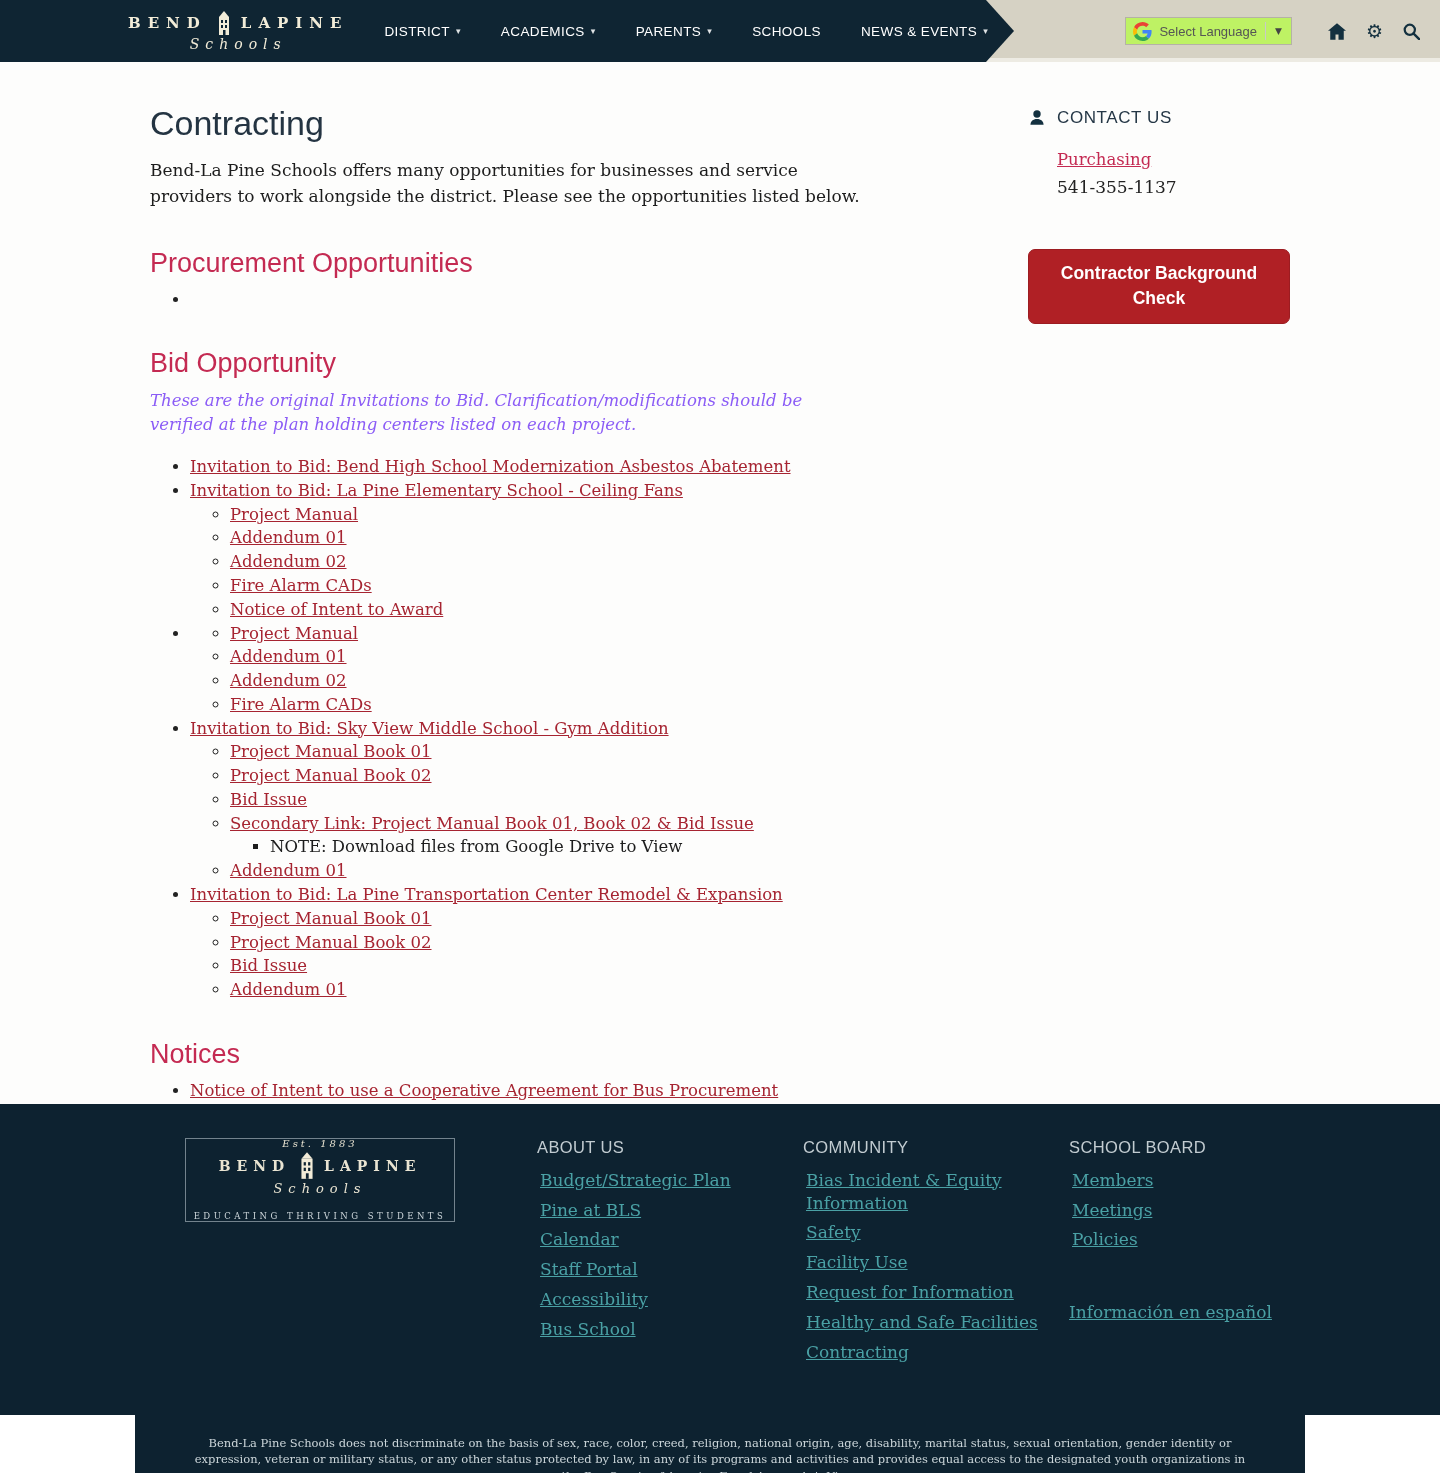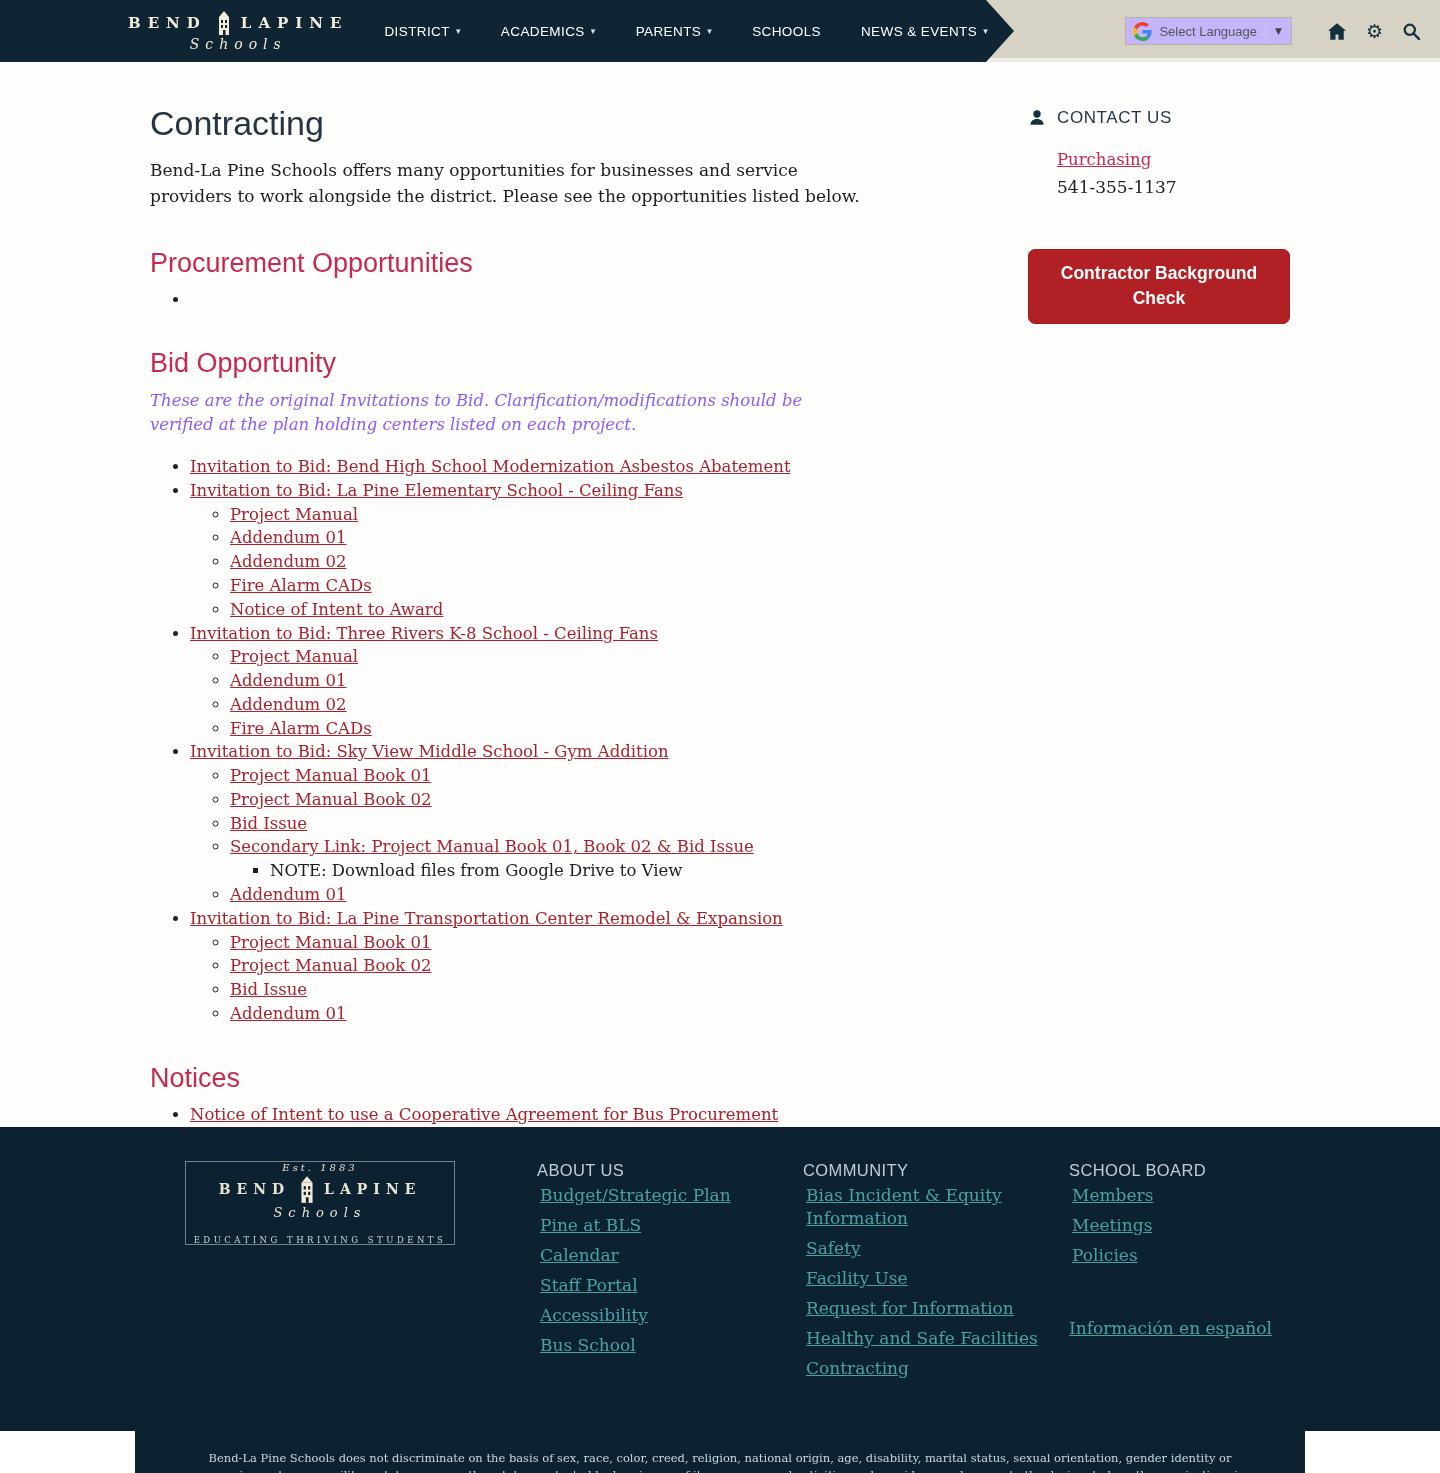--- a/index.html
+++ b/index.html
@@ -20,21 +20,21 @@
   }
   .brand { margin-left:128px; display:flex; flex-direction:column; align-items:center; cursor:pointer; }
   .brand-line1 { display:flex; align-items:center; color:#f2ecd8; font-size:15px; letter-spacing:7px; font-weight:bold; }
   .brand-tower { margin:0 8px; }
   .brand-sub { color:#f2ecd8; font-style:italic; font-size:14px; letter-spacing:6px; margin-top:1px; }
   .nav-menu { display:flex; align-items:center; margin-left:16px;text-align:center; }
   .nav-link { color:#fff; font-family:"Liberation Sans", sans-serif; font-size:13.5px; letter-spacing:.4px;
     padding:0 20px; text-decoration:none; display:flex; align-items:center; height:62px; cursor:pointer; }
   .caret { font-size:9px; margin-left:6px; color:#dfe3e5; }
   .topbar-right { position:absolute; right:0; top:0; height:62px; display:flex; align-items:center; }
-  .translate-box { display:flex; align-items:center; background:#c4b5fd; border:1px solid #b5b2a6; height:28px; padding:0 0 0 7px; cursor:pointer; }
+  .translate-box { display:flex; align-items:center; background:#bef264; border:1px solid #b5b2a6; height:28px; padding:0 0 0 7px; cursor:pointer; }
   .translate-label { font-family:"Liberation Sans", sans-serif; font-size:13px; color:#555; margin:0 8px 0 7px; }
   .translate-sep { width:1px; height:18px; background:#c9c9c9; }
   .translate-caret { font-size:9px; color:#444; padding:0 9px; }
   .top-icons { display:flex; align-items:center; margin:0 20px 0 16px; }
   .top-icon { margin-left:20px; cursor:pointer; display:flex; align-items:center; }
   .gear-glyph { font-family:"DejaVu Sans", sans-serif; font-size:19px; color:#13303f; line-height:1; }
   
   .page { width:1440px; min-height:980px; background:#fdfdfc; }
   .container { width:1140px; margin:0 0 0 150px; display:flex; padding-top:30px; }
   .main-col { width:750px; }
@@ -70,21 +70,21 @@
     display:flex; flex-direction:column; align-items:center; justify-content:center; color:#e9e4d2; flex-shrink:0; }
   .f-logo-est { font-style:italic; font-size:10px; letter-spacing:3px; }
   .f-logo-line { display:flex; align-items:center; font-size:14px; letter-spacing:6px; font-weight:bold; margin-top:3px; }
   .f-logo-line .brand-tower { margin:0 7px; }
   .f-logo-sub { font-style:italic; font-size:13px; letter-spacing:6px; margin-top:2px; }
   .f-logo-div { width:236px; height:1px; background:rgba(200,212,218,.5); margin:8px 0 7px; }
   .f-logo-tag { font-size:8.5px; letter-spacing:3.5px; color:#cfd8dc; }
   .footer-columns { display:flex; margin-left:82px; }
   .f-col { width:266px; }
   .f-col:last-child { width:235px; }
-  .f-head { font-family:"Liberation Sans", sans-serif; font-weight:400; font-size:16.5px; color:#c2ccd1; letter-spacing:.4px; margin:0 0 4px; }
+  .f-head { font-family:"Liberation Sans", sans-serif; font-weight:400; font-size:16.5px; color:#c2ccd1; letter-spacing:.4px; margin:0 0 12px; }
   .f-list { list-style:none; margin:3px; padding:0; }
   .f-list li { margin:0 0 7px; line-height:1.35; max-width:232px; }
   .f-link { color:#4aa1a5; font-size:17px; text-decoration:underline; cursor:pointer; }
   .f-extra { display:inline-block; margin-top:44px; }
   
   .disclaimer-wrap { width:1440px; background:#fff; }
   .disclaimer-block { width:1170px; margin:-52px auto 0; background:#0d2230; padding:8px 52px 18px; }
   .disclaimer { font-size:11.5px; line-height:16.5px; color:#ccd6da; text-align:center; }
   svg { display:block; }
 </style>
@@ -179,21 +179,21 @@
       <p class="bid-note-p">These are the original Invitations to Bid. Clarification/modifications should be verified at the plan holding centers listed on each project.</p>
       <ul class="lvl1">
           <li><a class="red-link">Invitation to Bid: Bend High School Modernization Asbestos Abatement</a></li>
           <li><a class="red-link">Invitation to Bid: La Pine Elementary School - Ceiling Fans</a><ul class="lvl2">
               <li><a class="red-link">Project Manual</a></li>
               <li><a class="red-link">Addendum 01</a></li>
               <li><a class="red-link">Addendum 02</a></li>
               <li><a class="red-link">Fire Alarm CADs</a></li>
               <li><a class="red-link">Notice of Intent to Award</a></li>
             </ul></li>
-          <li><a class="red-link">Invitation to Bid: Three Rivers K-8 School - Ceiling Fans</a><ul class="lvl2">
+          <li><ul class="lvl2">
               <li><a class="red-link">Project Manual</a></li>
               <li><a class="red-link">Addendum 01</a></li>
               <li><a class="red-link">Addendum 02</a></li>
               <li><a class="red-link">Fire Alarm CADs</a></li>
             </ul></li>
           <li><a class="red-link">Invitation to Bid: Sky View Middle School - Gym Addition</a><ul class="lvl2">
               <li><a class="red-link">Project Manual Book 01</a></li>
               <li><a class="red-link">Project Manual Book 02</a></li>
               <li><a class="red-link">Bid Issue</a></li>
               <li><a class="red-link">Secondary Link: Project Manual Book 01, Book 02 &amp; Bid Issue</a><ul class="lvl3">

